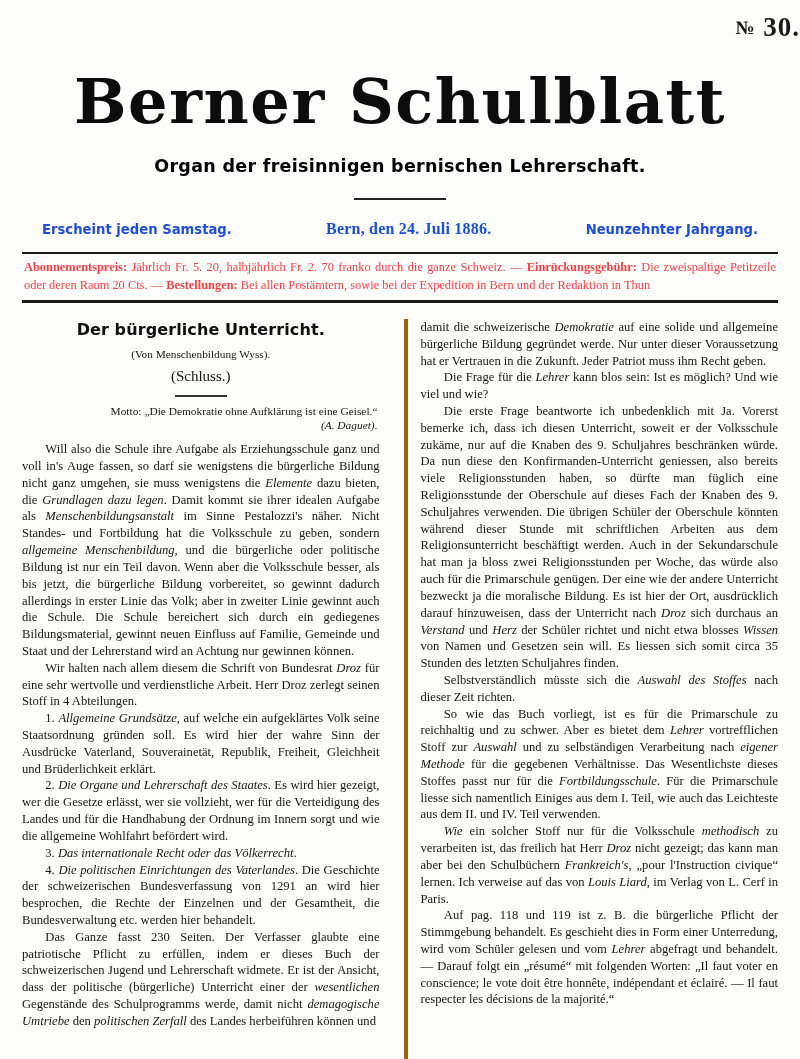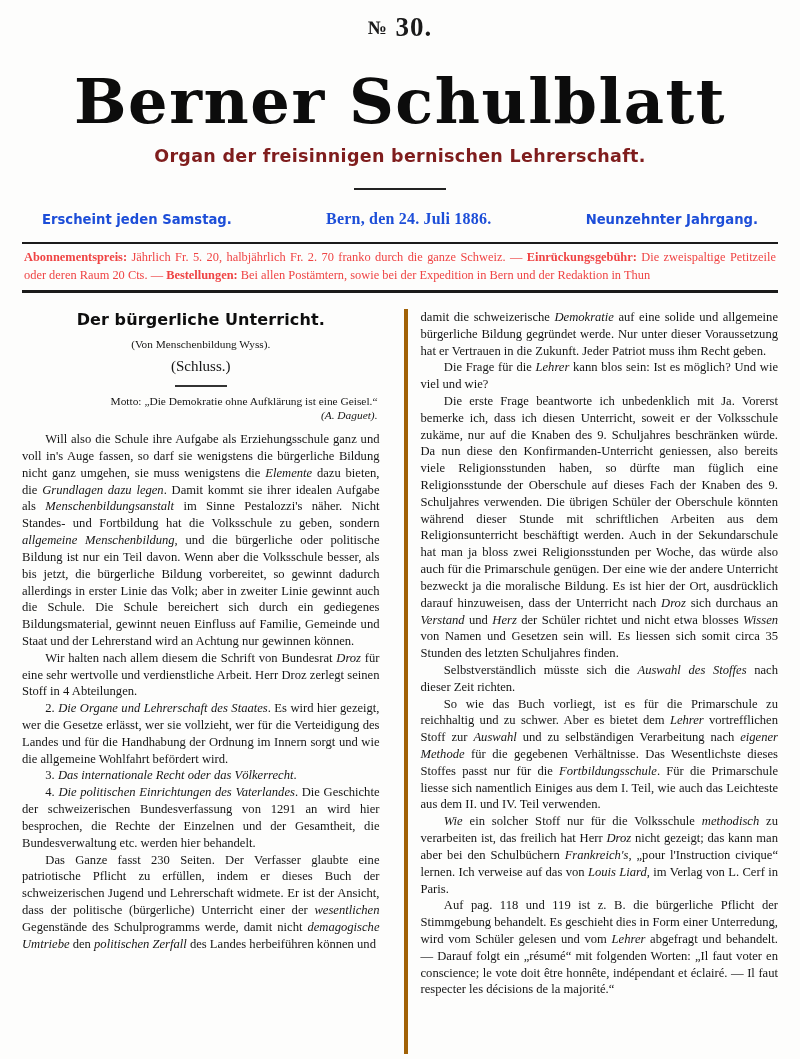--- a/index.html
+++ b/index.html
@@ -19,21 +19,21 @@
     width: 800px;
     height: 1059px;
     padding: 0;
     box-sizing: border-box;
     position: relative;
     background: #fdfdfc;
   }
 
   
   .issue-no {
-    text-align: center;
+    text-align: right;
     font-family: "Liberation Serif", serif;
     font-weight: bold;
     font-size: 27px;
     letter-spacing: 1px;
     padding-top: 14px;
     line-height: 1;
   }
   .issue-no .numero {
     font-size: 19px;
     vertical-align: 2px;
@@ -49,22 +49,22 @@
     margin-top: 30px;
     color: #0c0c0c;
     transform: scaleX(1.02);
   }
   .masthead-sub {
     text-align: center;
     font-family: "DejaVu Sans", "Liberation Sans", sans-serif;
     font-weight: bold;
     font-size: 17.5px;
     letter-spacing: 0.3px;
-    margin-top: 14px;
-    color: #7f1d1d;
+    margin-top: 24px;
+    color: #000000;
   }
   .short-rule {
     width: 92px;
     height: 1.5px;
     background: #222;
     margin: 22px auto 0 auto;
   }
 
   
   .infoline {
@@ -196,20 +196,21 @@
 
     <div class="col left">
       <div class="art-title">Der bürgerliche Unterricht.</div>
       <div class="art-byline">(Von Menschenbildung Wyss).</div>
       <div class="art-cont">(Schluss.)</div>
       <div class="motto-rule"></div>
       <div class="motto"><span>Motto:</span><span> „Die Demokratie ohne Aufklärung ist eine Geisel.“</span> <i>(A. Daguet).</i></div>
 
       <p class="body">Will also die Schule ihre Aufgabe als Erziehungsschule ganz und voll in's Auge fassen, so darf sie wenigstens die bürgerliche Bildung nicht ganz umgehen, sie muss wenigstens die <i>Elemente</i> dazu bieten, die <i>Grundlagen dazu legen</i>. Damit kommt sie ihrer idealen Aufgabe als <i>Menschenbildungsanstalt</i> im Sinne Pestalozzi's näher. Nicht Standes- und Fortbildung hat die Volksschule zu geben, sondern <i>allgemeine Menschenbildung</i>, und die bürgerliche oder politische Bildung ist nur ein Teil davon. Wenn aber die Volksschule besser, als bis jetzt, die bürgerliche Bildung vorbereitet, so gewinnt dadurch allerdings in erster Linie das Volk; aber in zweiter Linie gewinnt auch die Schule. Die Schule bereichert sich durch ein gediegenes Bildungsmaterial, gewinnt neuen Einfluss auf Familie, Gemeinde und Staat und der Lehrerstand wird an Achtung nur gewinnen können.</p>
       <p class="body">Wir halten nach allem diesem die Schrift von Bundesrat <i>Droz</i> für eine sehr wertvolle und verdienstliche Arbeit. Herr Droz zerlegt seinen Stoff in 4 Abteilungen.</p>
+      <p class="body">1. <i>Allgemeine Grundsätze</i>, auf welche ein aufgeklärtes Volk seine Staatsordnung gründen soll. Es wird hier der wahre Sinn der Ausdrücke Vaterland, Souverainetät, Republik, Freiheit, Gleichheit und Brüderlichkeit erklärt.</p>
       <p class="body">2. <i>Die Organe und Lehrerschaft des Staates</i>. Es wird hier gezeigt, wer die Gesetze erlässt, wer sie vollzieht, wer für die Verteidigung des Landes und für die Handhabung der Ordnung im Innern sorgt und wie die allgemeine Wohlfahrt befördert wird.</p>
       <p class="body">3. <i>Das internationale Recht oder das Völkerrecht</i>.</p>
       <p class="body">4. <i>Die politischen Einrichtungen des Vaterlandes</i>. Die Geschichte der schweizerischen Bundesverfassung von 1291 an wird hier besprochen, die Rechte der Einzelnen und der Gesamtheit, die Bundesverwaltung etc. werden hier behandelt.</p>
       <p class="body">Das Ganze fasst 230 Seiten. Der Verfasser glaubte eine patriotische Pflicht zu erfüllen, indem er dieses Buch der schweizerischen Jugend und Lehrerschaft widmete. Er ist der Ansicht, dass der politische (bürgerliche) Unterricht einer der <i>wesentlichen</i> Gegenstände des Schulprogramms werde, damit nicht <i>demagogische Umtriebe</i> den <i>politischen Zerfall</i> des Landes herbeiführen können und</p>
     </div>
 
     <div class="col right">
       <p class="body noind">damit die schweizerische <i>Demokratie</i> auf eine solide und allgemeine bürgerliche Bildung gegründet werde. Nur unter dieser Voraussetzung hat er Vertrauen in die Zukunft. Jeder Patriot muss ihm Recht geben.</p>
       <p class="body">Die Frage für die <i>Lehrer</i> kann blos sein: Ist es möglich? Und wie viel und wie?</p>
       <p class="body">Die erste Frage beantworte ich unbedenklich mit Ja. Vorerst bemerke ich, dass ich diesen Unterricht, soweit er der Volksschule zukäme, nur auf die Knaben des 9. Schuljahres beschränken würde. Da nun diese den Konfirmanden-Unterricht geniessen, also bereits viele Religionsstunden haben, so dürfte man füglich eine Religionsstunde der Oberschule auf dieses Fach der Knaben des 9. Schuljahres verwenden. Die übrigen Schüler der Oberschule könnten während dieser Stunde mit schriftlichen Arbeiten aus dem Religionsunterricht beschäftigt werden. Auch in der Sekundarschule hat man ja bloss zwei Religionsstunden per Woche, das würde also auch für die Primarschule genügen. Der eine wie der andere Unterricht bezweckt ja die moralische Bildung. Es ist hier der Ort, ausdrücklich darauf hinzuweisen, dass der Unterricht nach <i>Droz</i> sich durchaus an <i>Verstand</i> und <i>Herz</i> der Schüler richtet und nicht etwa blosses <i>Wissen</i> von Namen und Gesetzen sein will. Es liessen sich somit circa 35 Stunden des letzten Schuljahres finden.</p>

